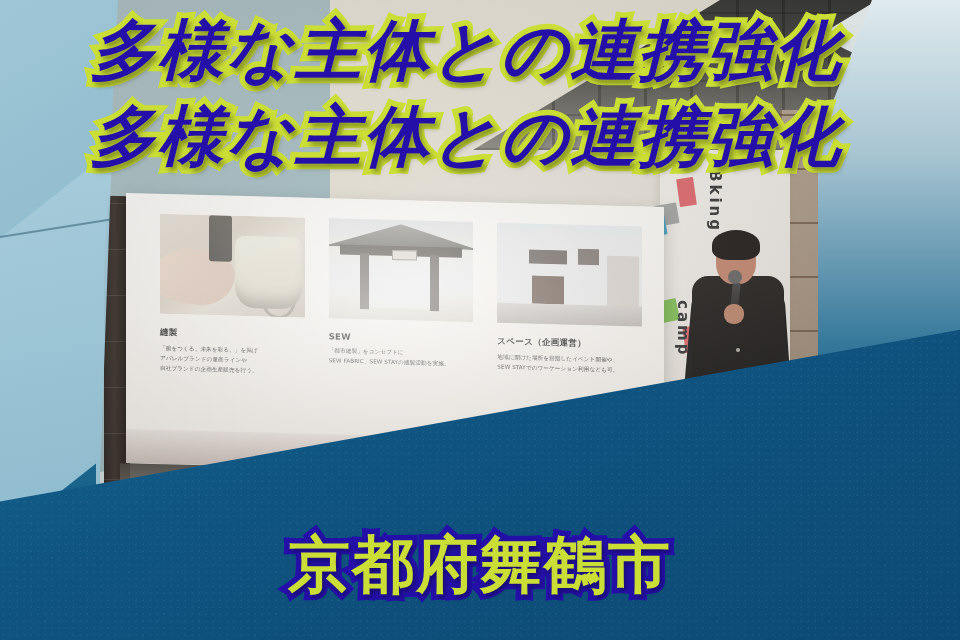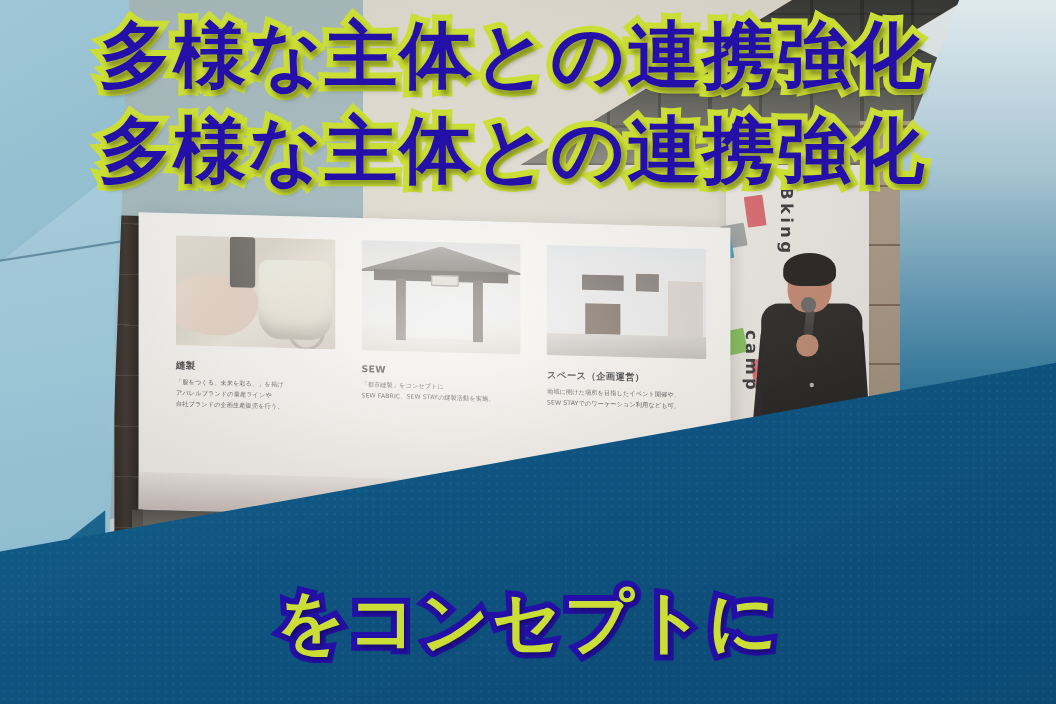--- a/index.html
+++ b/index.html
@@ -359,20 +359,21 @@
     clip-path:polygon(0 100%, 0 58%, 100% 6%, 100% 100%);
     background-image:radial-gradient(rgba(255,255,255,.10) 1px, rgba(0,0,0,0) 1px);
     background-size:7px 7px;
     opacity:.5;
   }
 
   
   .title-block{
     position:absolute;left:0;top:18px;width:932px;text-align:center;
     pointer-events:none;
+    font-style:italic;
   }
   .tline{
     font-family:"DejaVu Sans","Liberation Sans",sans-serif;
     font-weight:bold;
     color:#2410A8;
     letter-spacing:2px;
     line-height:1.0;
     -webkit-text-stroke:11px #CBDE35;
     paint-order:stroke fill;
     text-shadow:
@@ -524,16 +525,16 @@
     <div class="deco-bottom"></div>
     <div class="deco-bottom-dots"></div>
   </div>
 
   <div class="title-block">
     <div class="tline t1">多様な主体との連携強化</div>
     <div class="tline t2">多様な主体との連携強化</div>
   </div>
 
   <div class="bottom-block">
-    <div class="bline">をコンセプトに</div>
+    <div class="bline">京都府舞鶴市</div>
   </div>
 
 </div>
 
 </body></html>

